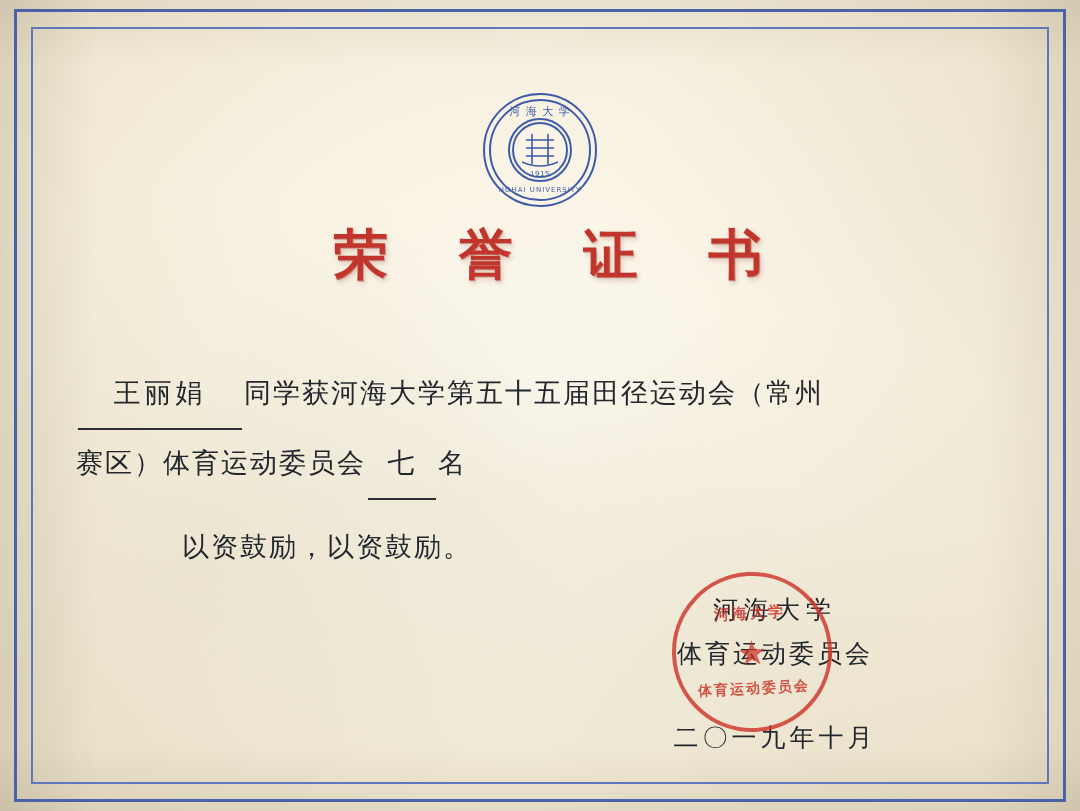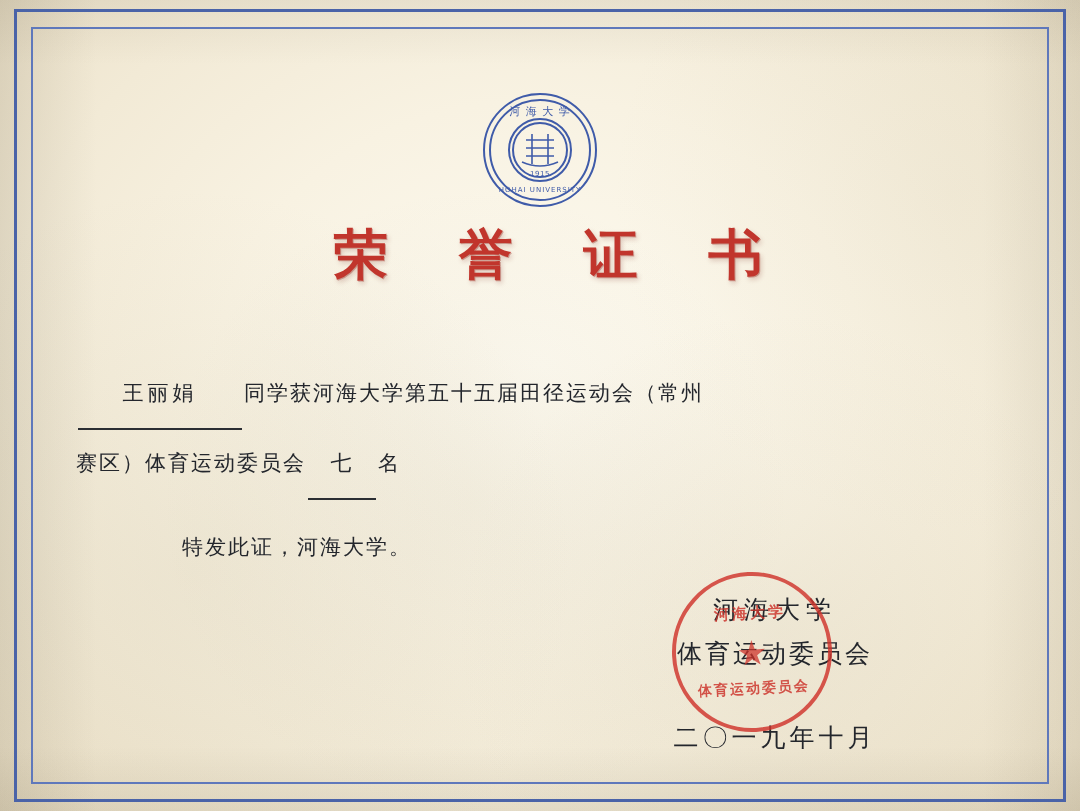--- a/index.html
+++ b/index.html
@@ -93,21 +93,21 @@
   
   .body-block {
     position: absolute;
     left: 72px;
     right: 72px;
     top: 360px;
     font-family: "DejaVu Sans", "Liberation Sans", sans-serif;
     color: #23262c;
   }
   .body-line {
-    font-size: 21px;
+    font-size: 27px;
     line-height: 66px;
     letter-spacing: 2px;
     white-space: nowrap;
   }
   .line-1 { padding-left: 6px; }
   .line-2 { padding-left: 4px; }
   .line-3 { padding-left: 110px; margin-top: 14px; }
 
   .blank-name {
     display: inline-block;
@@ -216,21 +216,21 @@
 
   <div class="title">荣 誉 证 书</div>
 
   <div class="body-block">
     <div class="body-line line-1">
       <span class="blank-name">王丽娟</span><span>同学获河海大学第五十五届田径运动会（常州</span>
     </div>
     <div class="body-line line-2">
       <span>赛区）体育运动委员会</span><span class="blank-rank">七</span><span>名</span>
     </div>
-    <div class="body-line line-3">特发此证，河海大学。</div>
+    <div class="body-line line-3">以资鼓励，以资鼓励。</div>
   </div>
 
   <div class="sign-block">
     <div class="sign-line sign-org-1">河海大学</div>
     <div class="sign-line sign-org-2">体育运动委员会</div>
     <div class="sign-line sign-date">二〇一九年十月</div>
   </div>
 
   <div class="seal">
     <div class="seal-text t1">河海大学</div>

